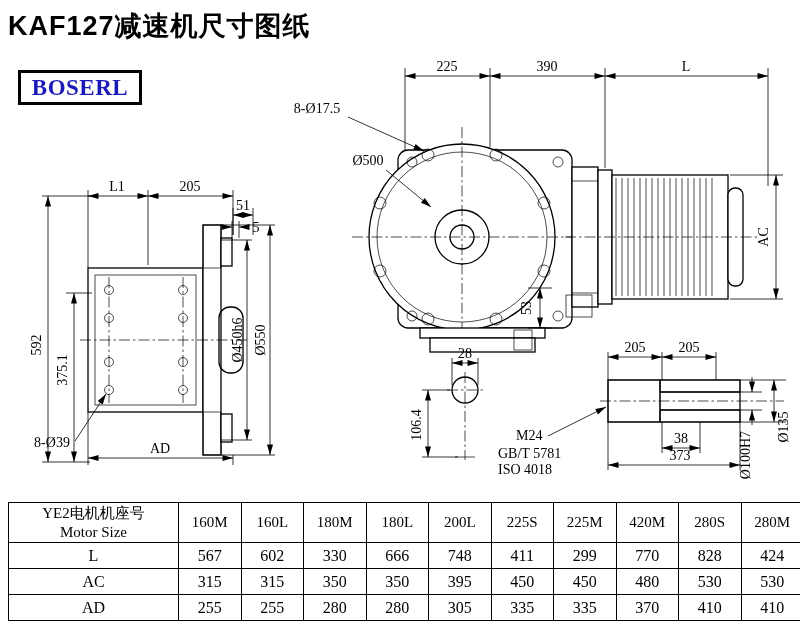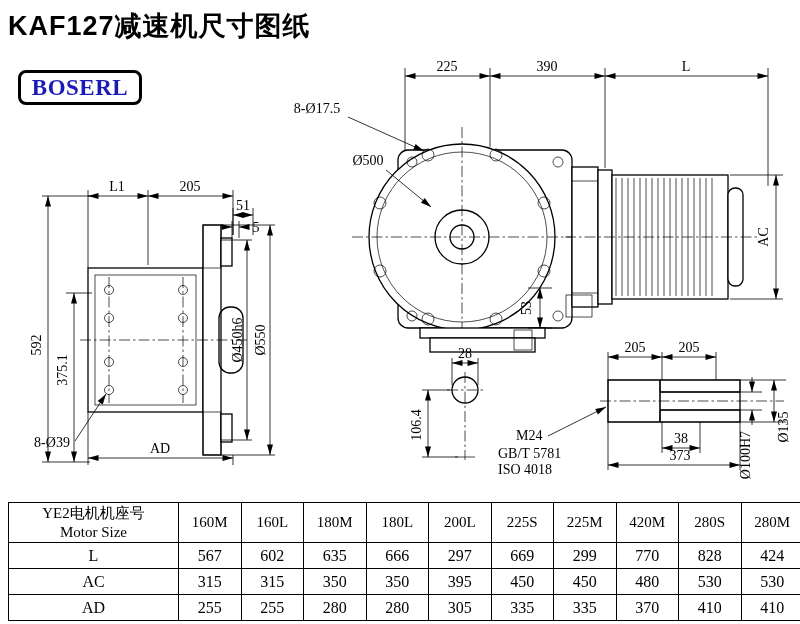--- a/index.html
+++ b/index.html
@@ -2,21 +2,21 @@
 <html><head>
 <meta charset="utf-8">
 <style>
   * { margin:0; padding:0; box-sizing:border-box; }
   html,body { background:#fff; }
   .page { position:relative; width:800px; height:624px; background:#fff; overflow:hidden;
           font-family:"Liberation Sans","DejaVu Sans",sans-serif; color:#000; }
   .title { position:absolute; left:8px; top:8px; font-size:27px; font-weight:bold; letter-spacing:1px;
            font-family:"Liberation Sans","DejaVu Sans",sans-serif; }
   .brand { position:absolute; left:18px; top:70px; width:124px; height:35px; border:3px solid #000;
-           border-radius:8px; display:flex; align-items:center; justify-content:center; background:#fff; }
+           border-radius:0; display:flex; align-items:center; justify-content:center; background:#fff; }
   .brand span { font-family:"Liberation Serif","DejaVu Serif",serif; font-weight:bold; font-size:23px;
                 color:#1a1ab8; letter-spacing:.5px; }
   .drawing { position:absolute; left:0; top:55px; width:800px; height:445px; }
   .drawing text { font-family:"Liberation Serif","DejaVu Serif",serif; font-size:14px; fill:#000; }
   .lbl { text-anchor:middle; }
   .ln   { stroke:#000; stroke-width:1.3; fill:none; }
   .thin { stroke:#000; stroke-width:0.7; fill:none; }
   .dim  { stroke:#000; stroke-width:0.8; fill:none; }
   .cl   { stroke:#000; stroke-width:0.7; fill:none; stroke-dasharray:11 3 2.5 3; }
   .white{ fill:#fff; }
@@ -315,24 +315,24 @@
         <th>225S</th>
         <th>225M</th>
         <th>420M</th>
         <th>280S</th>
         <th>280M</th>
       </tr>
       <tr class="drow">
         <td>L</td>
         <td>567</td>
         <td>602</td>
-        <td>635</td>
+        <td>330</td>
         <td>666</td>
-        <td>297</td>
-        <td>669</td>
+        <td>748</td>
+        <td>411</td>
         <td>299</td>
         <td>770</td>
         <td>828</td>
         <td>424</td>
       </tr>
       <tr class="drow">
         <td>AC</td>
         <td>315</td>
         <td>315</td>
         <td>350</td>

